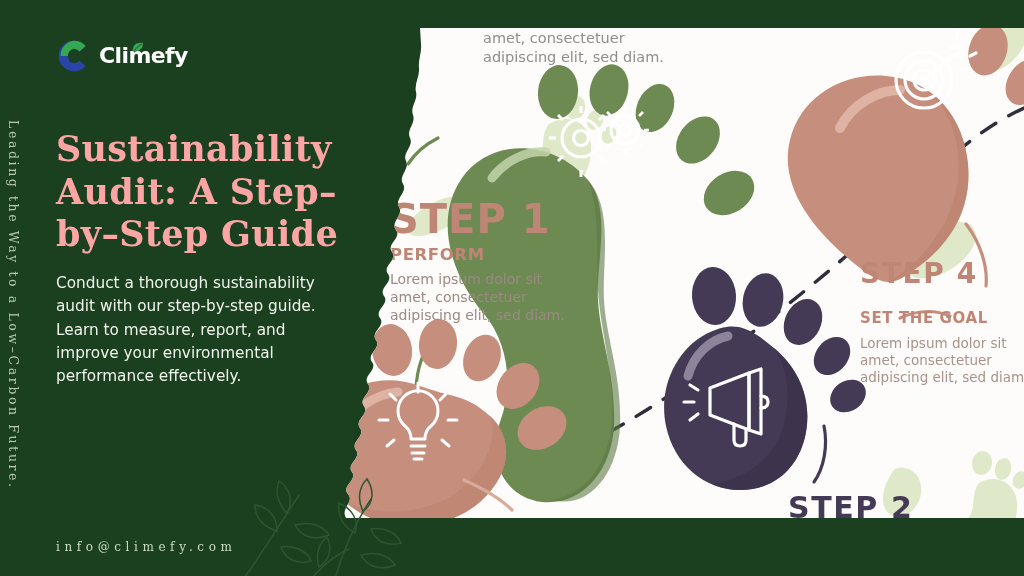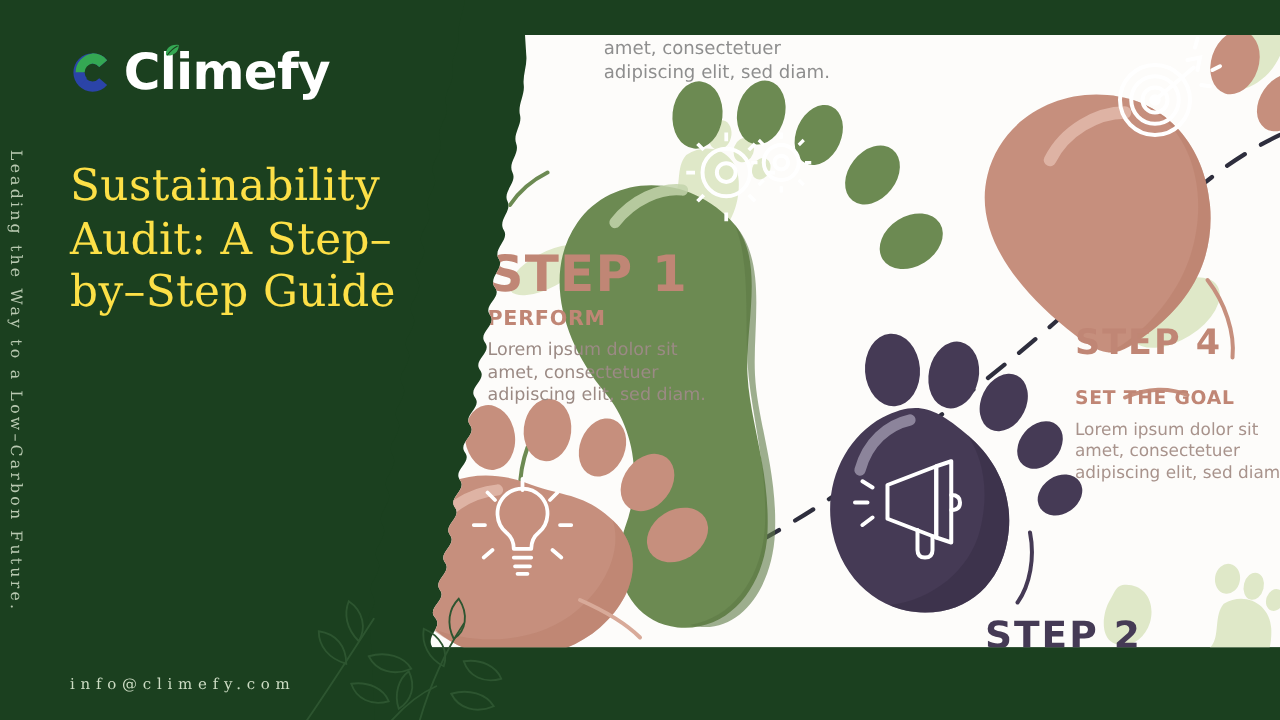--- a/index.html
+++ b/index.html
@@ -23,41 +23,41 @@
   .left-svg { position:absolute; left:0; top:0; }
 
   .left-content { position:absolute; left:0; top:0; width:372px; height:576px; }
 
   
   .logo { position:absolute; left:56px; top:38px; display:flex; align-items:center; gap:7px; }
   .logo-mark { width:36px; height:36px; display:block; }
   .logo-word { position:relative; }
   .logo-text {
     font-family:"DejaVu Sans", sans-serif;
-    font-size:40px; font-weight:bold; color:#ffffff;
+    font-size:22px; font-weight:bold; color:#ffffff;
     letter-spacing:-0.6px; line-height:1;margin-top:14px;
   }
   .logo-leaf { position:absolute; left:32px; top:-3px; width:13px; height:12px; }
 
   
   .tagline {
     position:absolute; left:6px; top:120px;
     writing-mode:vertical-rl;
     font-family:"DejaVu Serif", serif;
     font-size:12.5px; letter-spacing:2.6px;
     color:#cfddc6; opacity:.88; white-space:nowrap;
   }
 
   
   .headline {
     position:absolute; left:56px; top:128px; width:300px;
     font-family:"DejaVu Serif", serif;
-    font-weight:400;
+    font-weight:700;
     font-size:35px; line-height:1.22;
-    color:#fde047; letter-spacing:.3px;
+    color:#fca5a5; letter-spacing:.3px;
   }
 
   
   .body-copy {
     position:absolute; left:56px; top:272px; width:283px;
     font-family:"DejaVu Sans", sans-serif;
     font-size:15.3px; line-height:1.52; color:#f0f4ec;
   }
 
   
@@ -307,20 +307,21 @@
             <path d="M13,1 C6,0 1,4 2,10 C7,11 13,8 13,1 Z" fill="#34a853"></path>
             <path d="M12,2 C8,4 5,7 3,10" stroke="#1b401f" stroke-width="0.9" fill="none"></path>
           </svg>
         </div>
       </div>
 
       <div class="tagline">Leading the Way to a Low–Carbon Future.</div>
 
       <h1 class="headline">Sustainability Audit: A Step–by–Step Guide</h1>
 
+      <p class="body-copy">Conduct a thorough sustainability audit with our step-by-step guide. Learn to measure, report, and improve your environmental performance effectively.</p>
 
       <svg class="botanical" viewBox="0 0 200 125">
         <g fill="none" stroke="#2d5530" stroke-width="1.5" stroke-linecap="round">
           <path d="M30,122 C48,96 66,68 84,40"></path>
           <path d="M62,76 C48,72 40,62 40,50 C54,52 62,62 62,76 Z"></path>
           <path d="M72,58 C62,48 60,36 64,26 C76,34 78,48 72,58 Z"></path>
           <path d="M66,92 C80,90 92,96 96,106 C82,110 70,104 66,92 Z"></path>
           <path d="M80,70 C94,66 108,70 114,80 C100,86 86,82 80,70 Z"></path>
           <path d="M120,124 C128,96 140,68 156,44"></path>
           <path d="M140,78 C128,72 122,60 124,48 C138,54 144,66 140,78 Z"></path>

